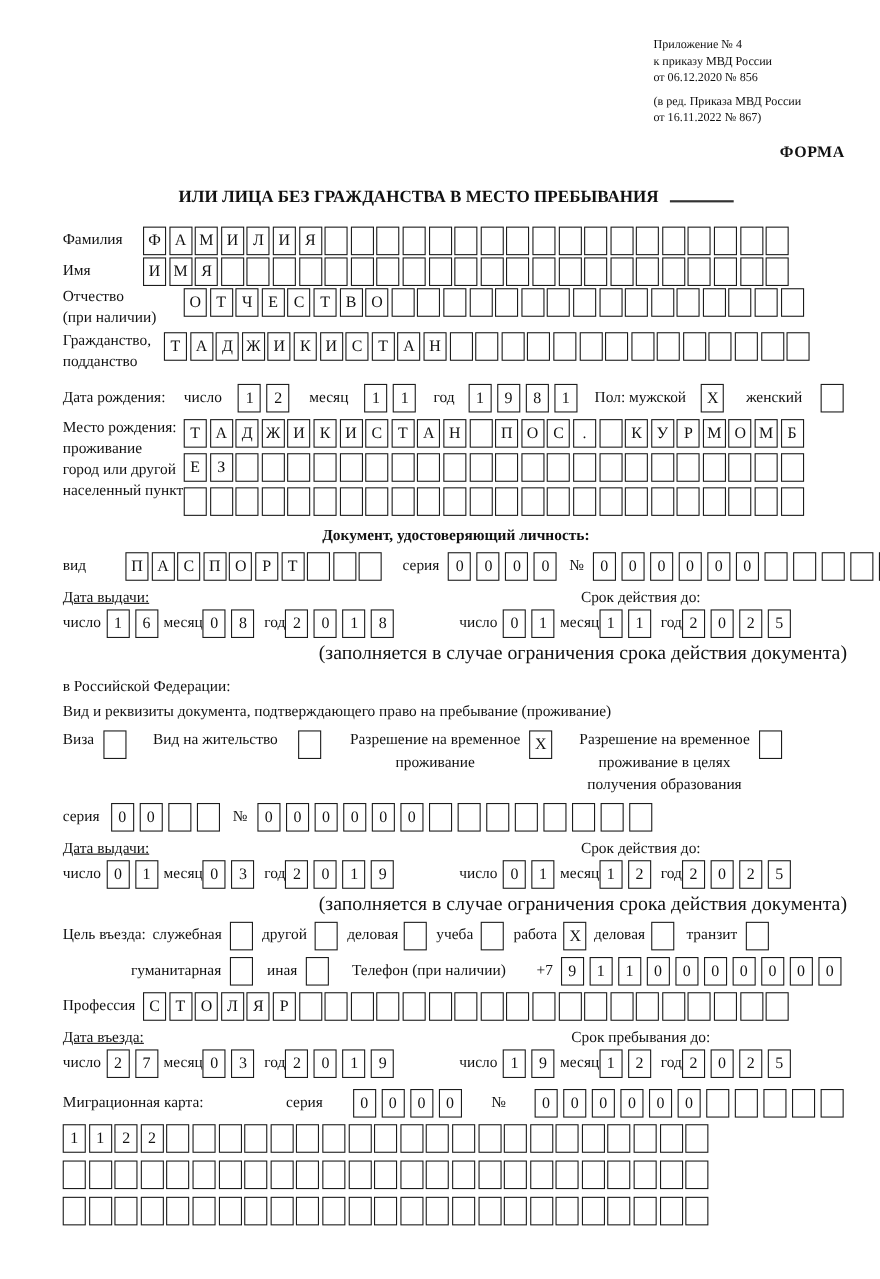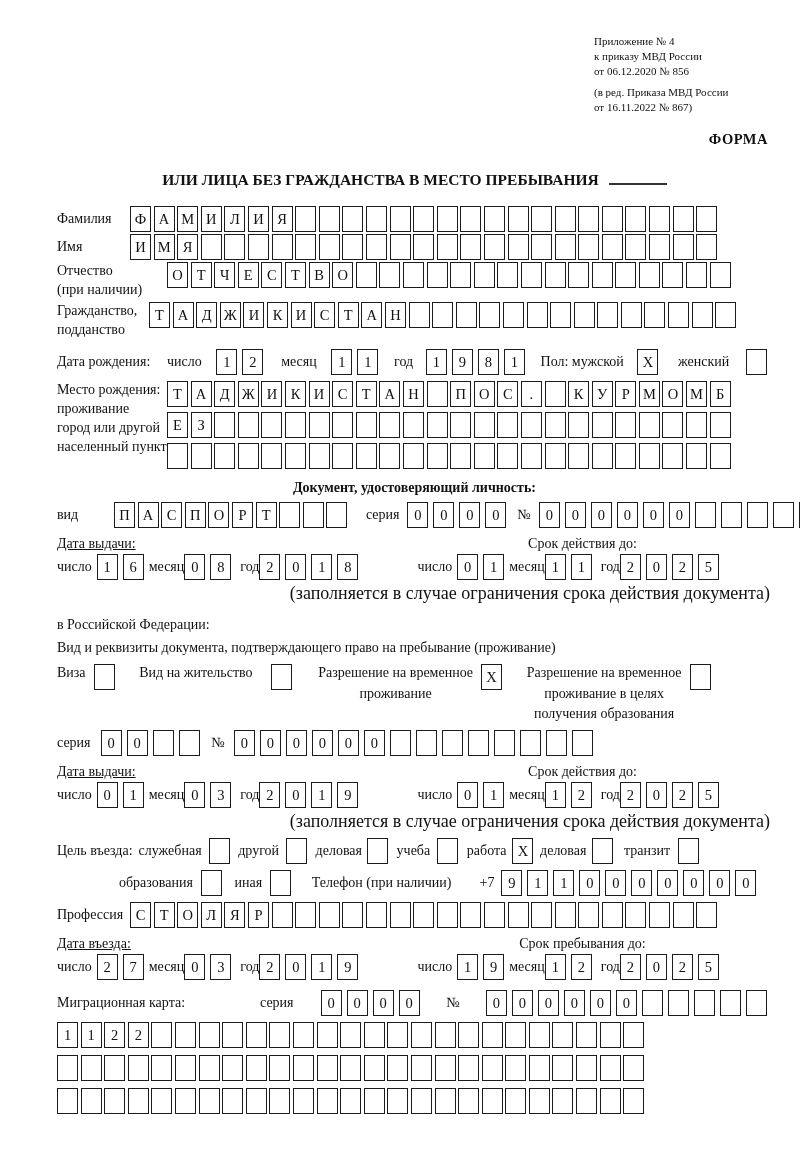--- a/index.html
+++ b/index.html
@@ -534,21 +534,21 @@
     <div class="cells" style="margin:0 8px 0 6px;">
         <span class="cell"></span>
       </div>
     <span>транзит</span>
     <div class="cells" style="margin-left:8px;">
         <span class="cell"></span>
       </div>
   </div>
 
   <div class="row mt6">
-    <div class="lbl" style="margin-left:62px;">образования</div>
+    <div class="lbl" style="margin-left:62px;">гуманитарная</div>
     <div class="cells" style="margin:0 10px 0 8px;">
         <span class="cell"></span>
       </div>
     <span>иная</span>
     <div class="cells" style="margin:0 18px 0 8px;">
         <span class="cell"></span>
       </div>
     <span>Телефон (при наличии)</span>
     <span style="margin:0 7px 0 28px;">+7</span>
     <div class="cells sp">

